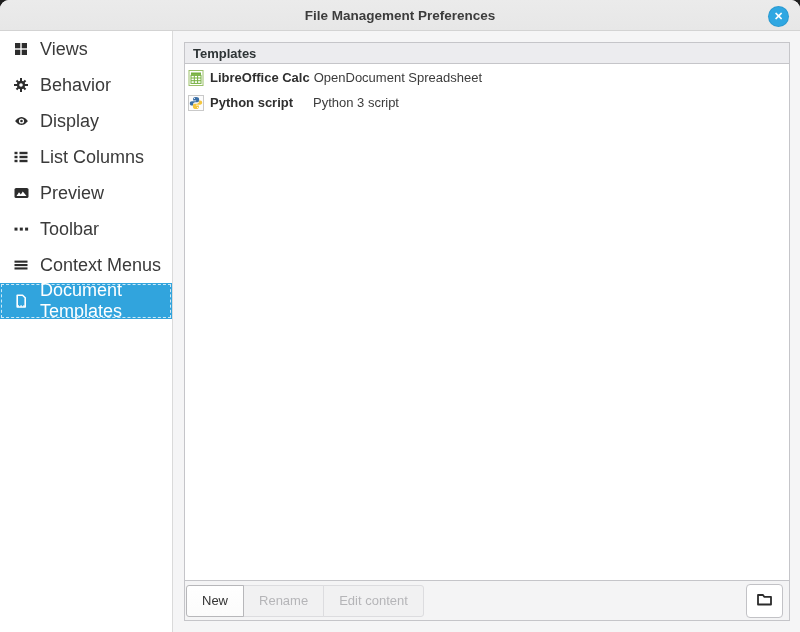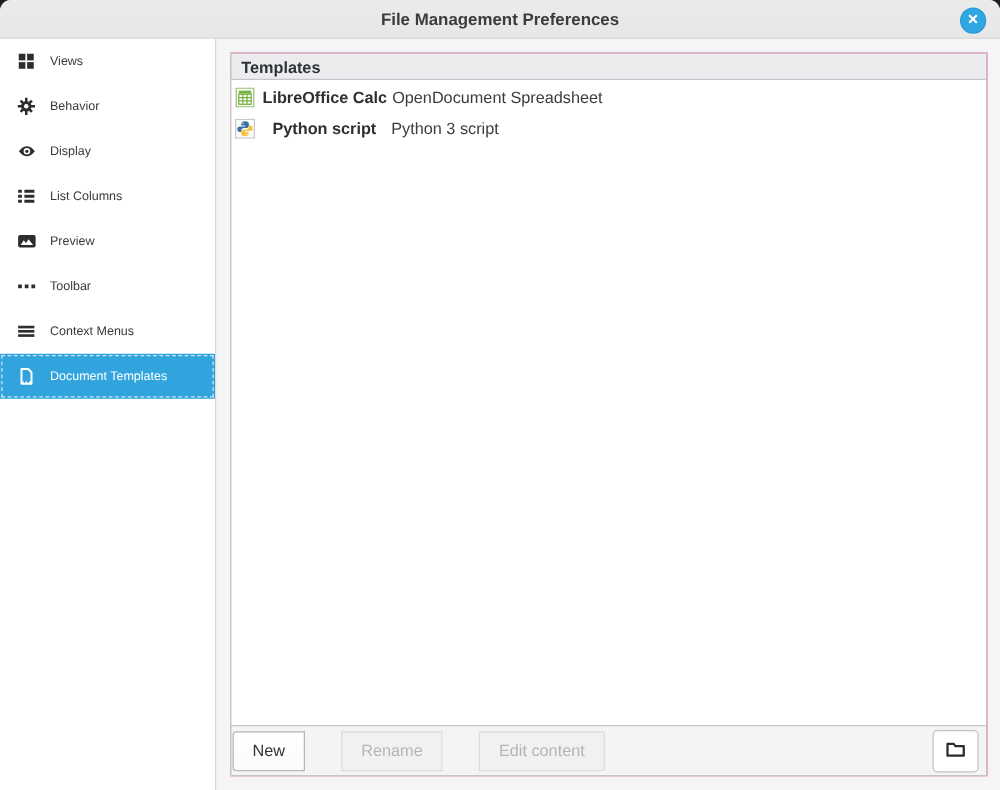--- a/index.html
+++ b/index.html
@@ -26,52 +26,52 @@
     box-shadow:inset 0 0 0 1px rgba(0,0,0,0.08);
   }
   
   .window-body{flex:1;display:flex;min-height:0;}
   .sidebar{
     width:173px;flex:none;background:#ffffff;border-right:1px solid #dadada;
     padding-top:0;
   }
   .sidebar-item{
     height:36px;display:flex;align-items:center;gap:11px;
-    padding:0 8px 0 13px;font-size:10px;color:#3a3a3a;cursor:pointer;
+    padding:0 8px 0 13px;font-size:18px;color:#3a3a3a;cursor:pointer;
   }
   .sidebar-item .icon{width:16px;height:16px;flex:none;display:flex;align-items:center;justify-content:center;color:#2d2d2d;}
   .sidebar-item.selected{
     background:var(--selection,#31a4dd);color:#ffffff;
     outline:1px dashed rgba(255,255,255,0.75);outline-offset:-2px;
   }
   .sidebar-item.selected .icon{color:#ffffff;}
   
   .content{flex:1;padding:11px 10px 11px 11px;min-width:0;}
   .panel{
-    height:100%;background:#ec4899;border:1px solid #c5c5c9;
+    height:100%;background:#737373;border:1px solid #c5c5c9;
     display:flex;flex-direction:column;
   }
   .panel-header{
     flex:none;height:21px;background:var(--header-bg,#ececef);
     border-bottom:1px solid #c5c5c9;
     display:flex;align-items:center;padding-left:8px;
     font-weight:700;font-size:13px;color:#2e3436;
   }
   .template-list{flex:1;overflow:hidden;background:#fff;padding-top:1px;}
-  .template-row{height:25px;display:flex;align-items:center;padding-left:3px;cursor:default;text-align:center;}
+  .template-row{height:25px;display:flex;align-items:center;padding-left:3px;cursor:default;}
   .template-row .tpl-icon{width:16px;height:16px;flex:none;margin-right:6px;display:flex;align-items:center;justify-content:center;}
   .tpl-name{font-weight:700;color:#2f2f2f;min-width:103px;padding-right:4px;}
   .tpl-desc{color:#3c3c3c;}
   
   .panel-toolbar{
     flex:none;height:40px;background:var(--toolbar-bg,#f4f4f5);
     border-top:1px solid #c5c5c9;
     display:flex;align-items:center;padding:0 4px 0 1px;
   }
-  .btn-group{display:flex;height:32px;gap:30px;}
+  .btn-group{display:flex;height:32px;}
   .tb-btn{
     display:flex;align-items:center;padding:0 15px;font-size:13px;
     border:1px solid;white-space:nowrap;font-family:inherit;background:none;
   }
   .tb-btn.enabled{
     background:linear-gradient(#ffffff,#fbfbfb);border-color:#b7b7ba;color:#333333;
     border-radius:3px 0 0 3px;position:relative;z-index:2;cursor:pointer;
   }
   .tb-btn.disabled{
     background:#f1f1f2;border-color:#dcdcdf;color:#b5b5b8;margin-left:-1px;

